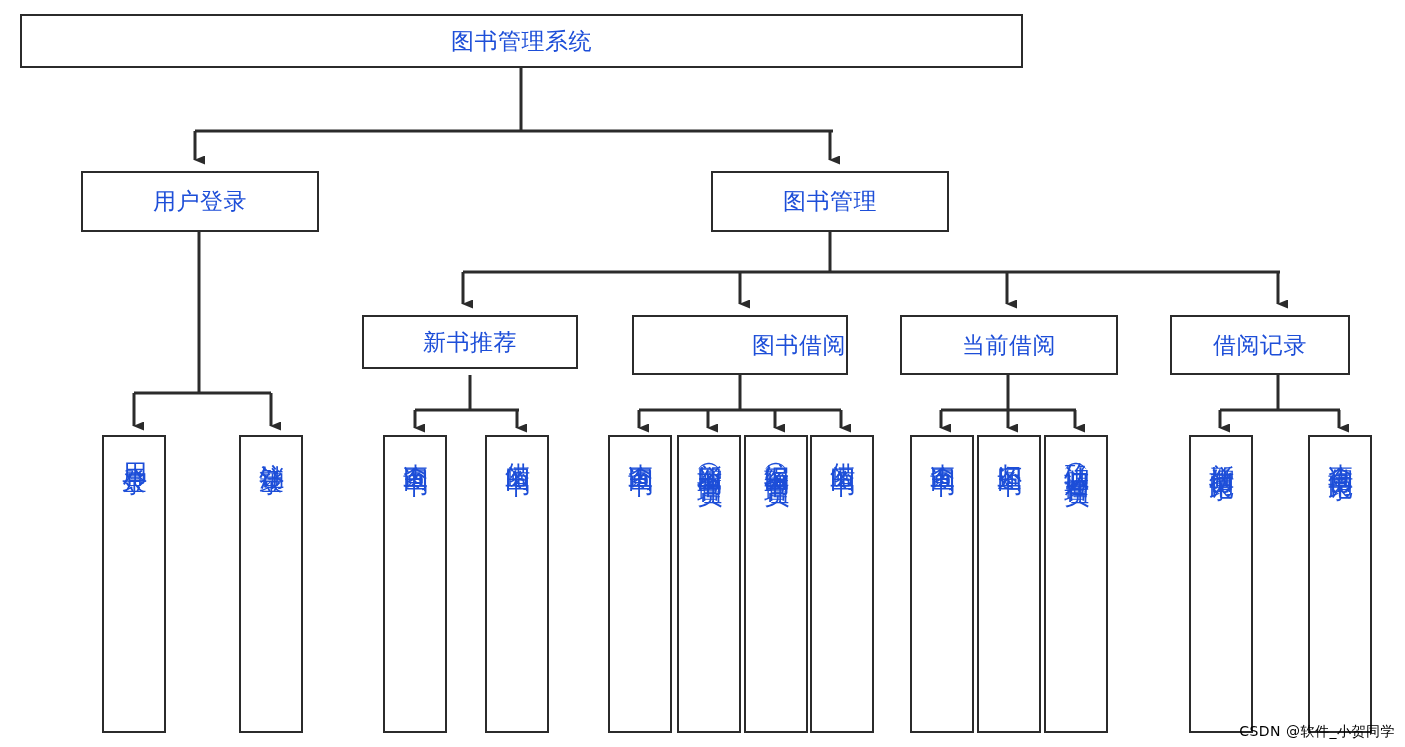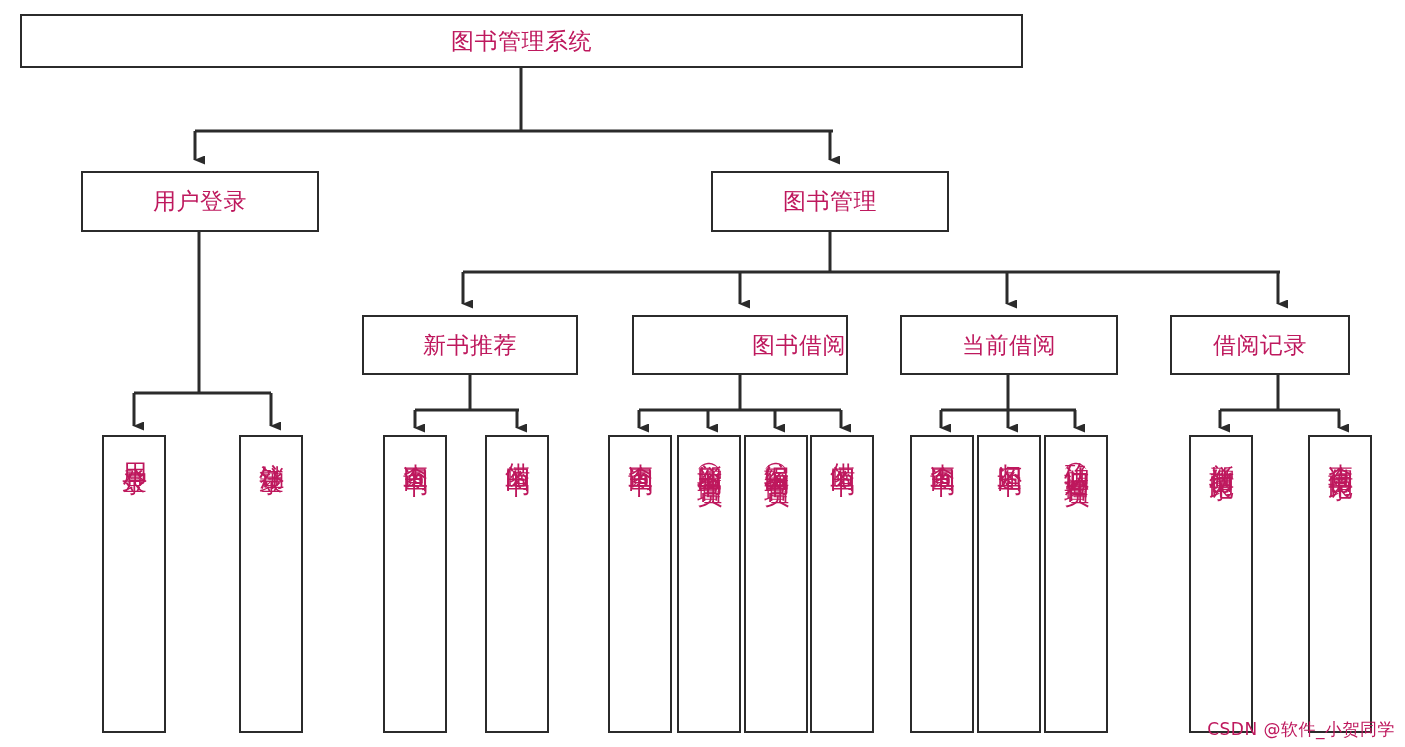--- a/index.html
+++ b/index.html
@@ -30,21 +30,21 @@
     border:2.5px solid #2b2b2b;
     display:flex;
     align-items:center;
     justify-content:center;
     z-index:3;
   }
   .node-label{
     display:block;
     text-align:center;
     line-height:1.22;
-    color:#be185d;
+    color:#1d4ed8;
     white-space:nowrap;
   }
   
   .h-node .node-label{
     font-size:23px;
     letter-spacing:0.5px;
   }
   .root .node-label{ font-size:23px; }
   
   .v-node{
@@ -58,22 +58,22 @@
     font-size:25px;
     line-height:1.05;
     letter-spacing:3px;
     white-space:nowrap;
   }
   .v-node.tall .node-label{ font-size:25px; }
   .watermark{
     position:absolute;
     right:10px;
     bottom:6px;
-    font-size:17px;
-    color:#be185d;
+    font-size:14px;
+    color:#000000;
     letter-spacing:0.5px;
     z-index:5;
     white-space:nowrap;
     font-family:"DejaVu Sans","Liberation Sans",sans-serif;
   }
 </style>
 </head>
 <body>
 
 <div id="canvas">
@@ -133,21 +133,21 @@
   </div>
 
   <div class="node h-node" style="left:81px;top:171px;width:238px;height:61px;">
     <span class="node-label">用户登录</span>
   </div>
 
   <div class="node h-node" style="left:711px;top:171px;width:238px;height:61px;">
     <span class="node-label">图书管理</span>
   </div>
 
-  <div class="node h-node" style="left:362px;top:315px;width:216px;height:60px;">
+  <div class="node h-node" style="left:362px;top:315px;width:216px;height:54px;">
     <span class="node-label">新书推荐</span>
   </div>
 
   <div class="node h-node" style="left:632px;top:315px;width:216px;height:60px;justify-content:flex-end;">
     <span class="node-label">图书借阅</span>
   </div>
 
   <div class="node h-node" style="left:900px;top:315px;width:218px;height:60px;">
     <span class="node-label">当前借阅</span>
   </div>

